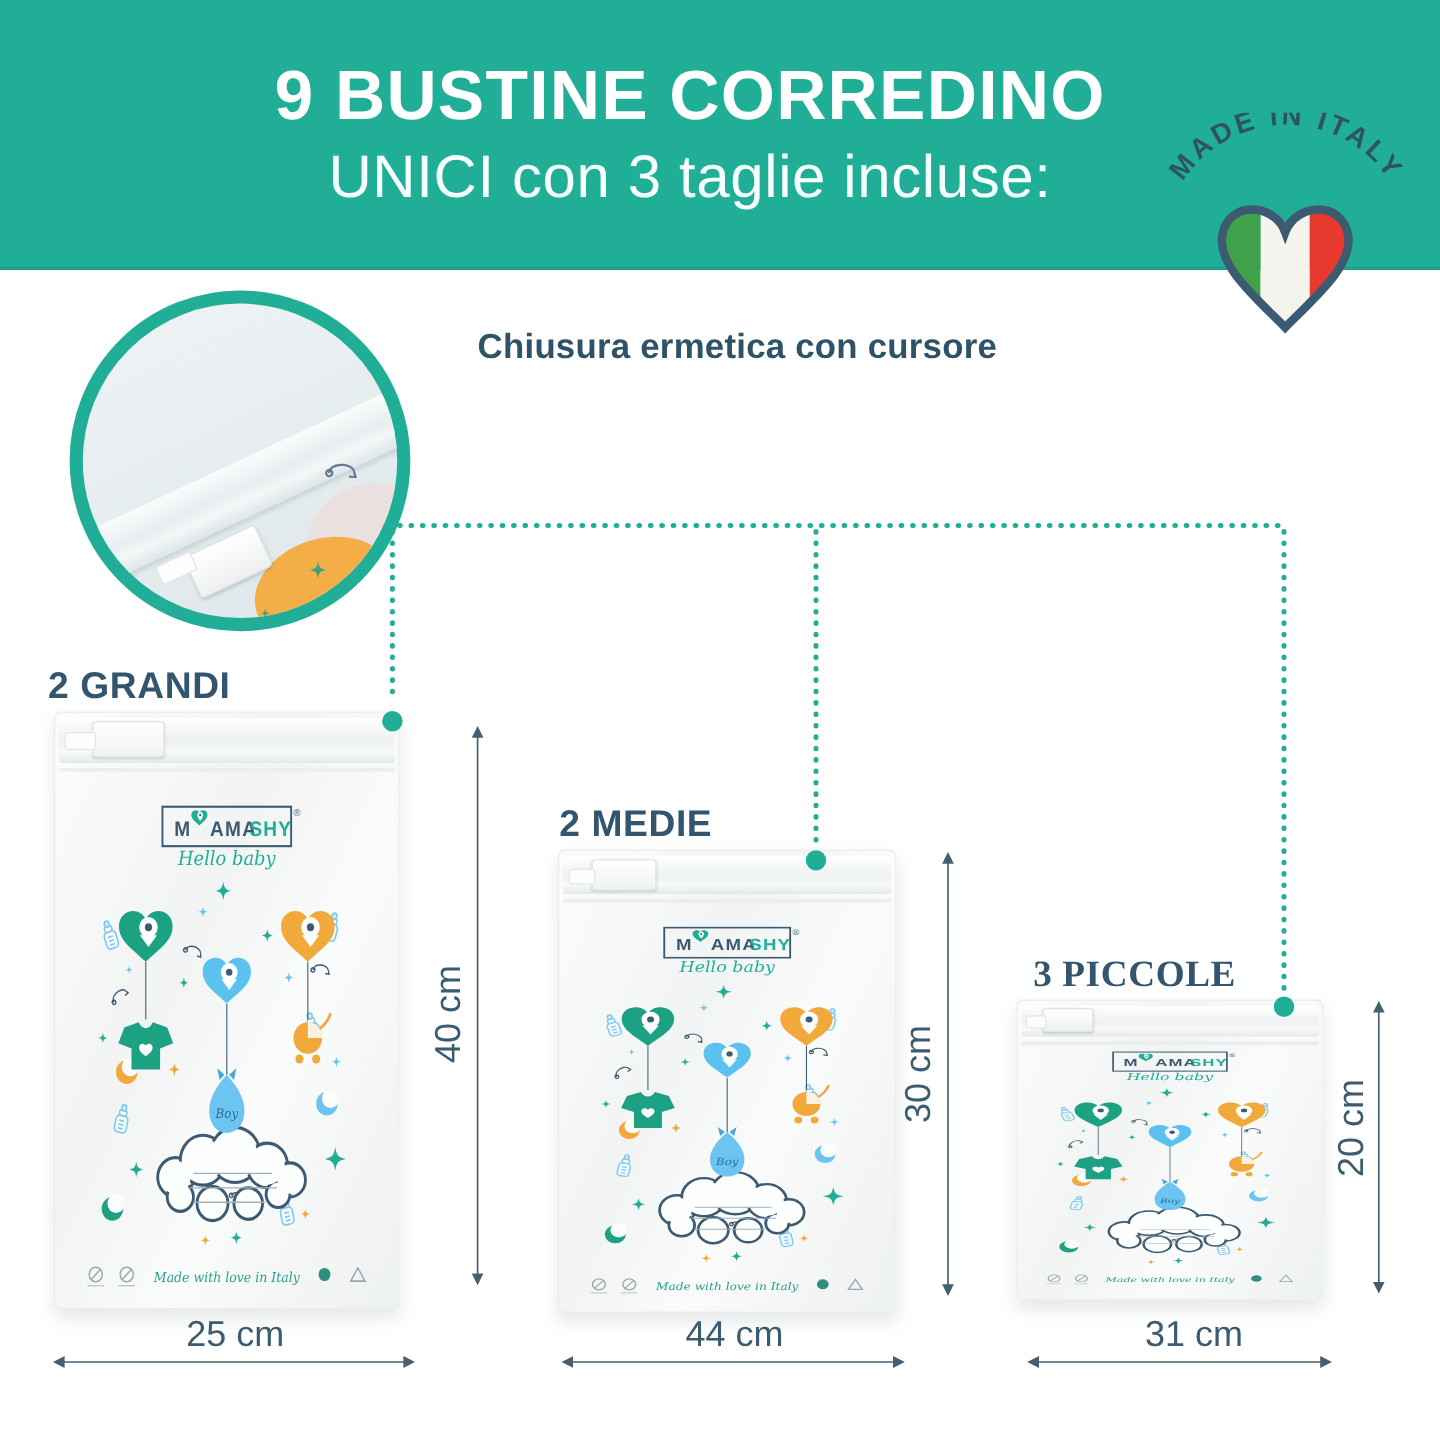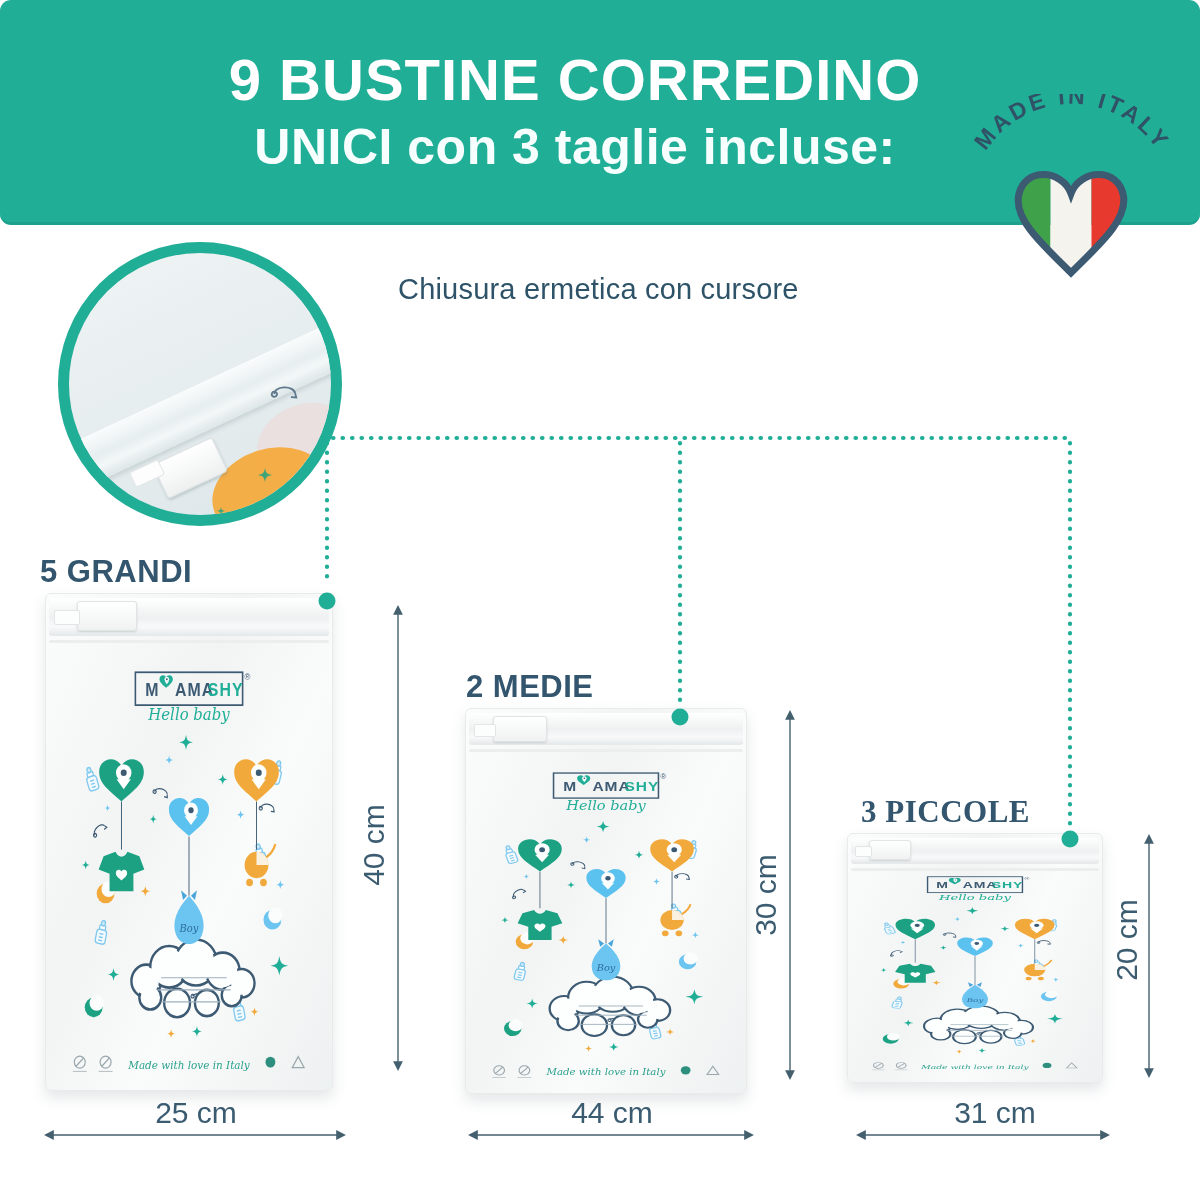--- a/index.html
+++ b/index.html
@@ -3,29 +3,29 @@
 <meta charset="utf-8">
 <style>
   html,body { margin:0; padding:0; }
   body {
     width:1200px; height:1200px; position:relative; overflow:hidden;
     background:#ffffff; font-family:"Liberation Sans", sans-serif;
   }
   
   .header {
     position:absolute; left:0; top:0; width:1200px; height:222px;
-    background:#21ae97; border-bottom:3px solid #1ea18c;border-radius:11px;
+    background:#21ae97; border-bottom:3px solid #1ea18c;
   }
   .header-title {
     position:absolute; left:0; top:46px; width:1150px; text-align:center;
     color:#ffffff; font-size:58px; font-weight:bold; letter-spacing:1px;
   }
   .header-subtitle {
     position:absolute; left:0; top:118px; width:1150px; text-align:center;
-    color:#f6fffd; font-size:50px; font-weight:bold; letter-spacing:0.5px;
+    color:#f6fffd; font-size:50px; font-weight:normal; letter-spacing:0.5px;
   }
   
   .badge-arc { position:absolute; left:952px; top:94px; width:240px; height:115px; }
   .badge-heart { position:absolute; left:1007px; top:160px; width:128px; height:122px; }
   
   .photo-circle {
     position:absolute; left:58px; top:242px; width:284px; height:284px;
     box-sizing:border-box; border:11px solid #21ae97; border-radius:50%;
     overflow:hidden; z-index:4;
     background:linear-gradient(155deg,#eff3f4 0%,#e6edef 55%,#dbe5e8 100%);
@@ -50,21 +50,21 @@
     border-radius:4px; transform:rotate(-25deg); box-shadow:0 2px 3px rgba(100,120,125,.3);
   }
   .ph-nub {
     position:absolute; left:62px; top:212px; width:30px; height:15px;
     background:#fdfdfd; border:1px solid #e2e6e6; border-radius:3px; transform:rotate(-25deg);
   }
   .ph-print { position:absolute; left:0; top:0; width:284px; height:284px; }
   
   .feature-title {
     position:absolute; left:398px; top:273px;
-    font-size:29px; font-weight:normal; color:#2e5368; letter-spacing:0.2px;
+    font-size:29px; font-weight:bold; color:#2e5368; letter-spacing:0.2px;
   }
   .feature-body {
     position:absolute; left:398px; top:313px;
     font-size:28px; color:#41707f; line-height:38px;
   }
   
   .size-label { position:absolute; font-size:31px; font-weight:bold; color:#33566e; letter-spacing:0.5px; z-index:6; }
   .lbl-grandi  { left:40px;  top:554px; }
   .lbl-medie   { left:466px; top:669px; }
   .lbl-piccole { left:861px; top:794px;font-family:Liberation Serif, serif; }
@@ -338,21 +338,21 @@
   <g stroke="#44606f" stroke-width="1.4" fill="none" marker-start="url(#arr)" marker-end="url(#arr)">
     <line x1="398" y1="607" x2="398" y2="1069"></line>
     <line x1="790" y1="712" x2="790" y2="1078"></line>
     <line x1="1149" y1="836" x2="1149" y2="1076"></line>
     <line x1="46" y1="1135" x2="344" y2="1135"></line>
     <line x1="470" y1="1135" x2="752" y2="1135"></line>
     <line x1="858" y1="1135" x2="1108" y2="1135"></line>
   </g>
 </svg>
 
-<div class="size-label lbl-grandi">5 GRANDI</div>
+<div class="size-label lbl-grandi">2 GRANDI</div>
 <div class="size-label lbl-medie">2 MEDIE</div>
 <div class="size-label lbl-piccole">3 PICCOLE</div>
 
 <div class="vdim dim-40">40 cm</div>
 <div class="vdim dim-30">30 cm</div>
 <div class="vdim dim-20">20 cm</div>
 <div class="hdim dim-25">25 cm</div>
 <div class="hdim dim-23">44 cm</div>
 <div class="hdim dim-21">31 cm</div>
 

